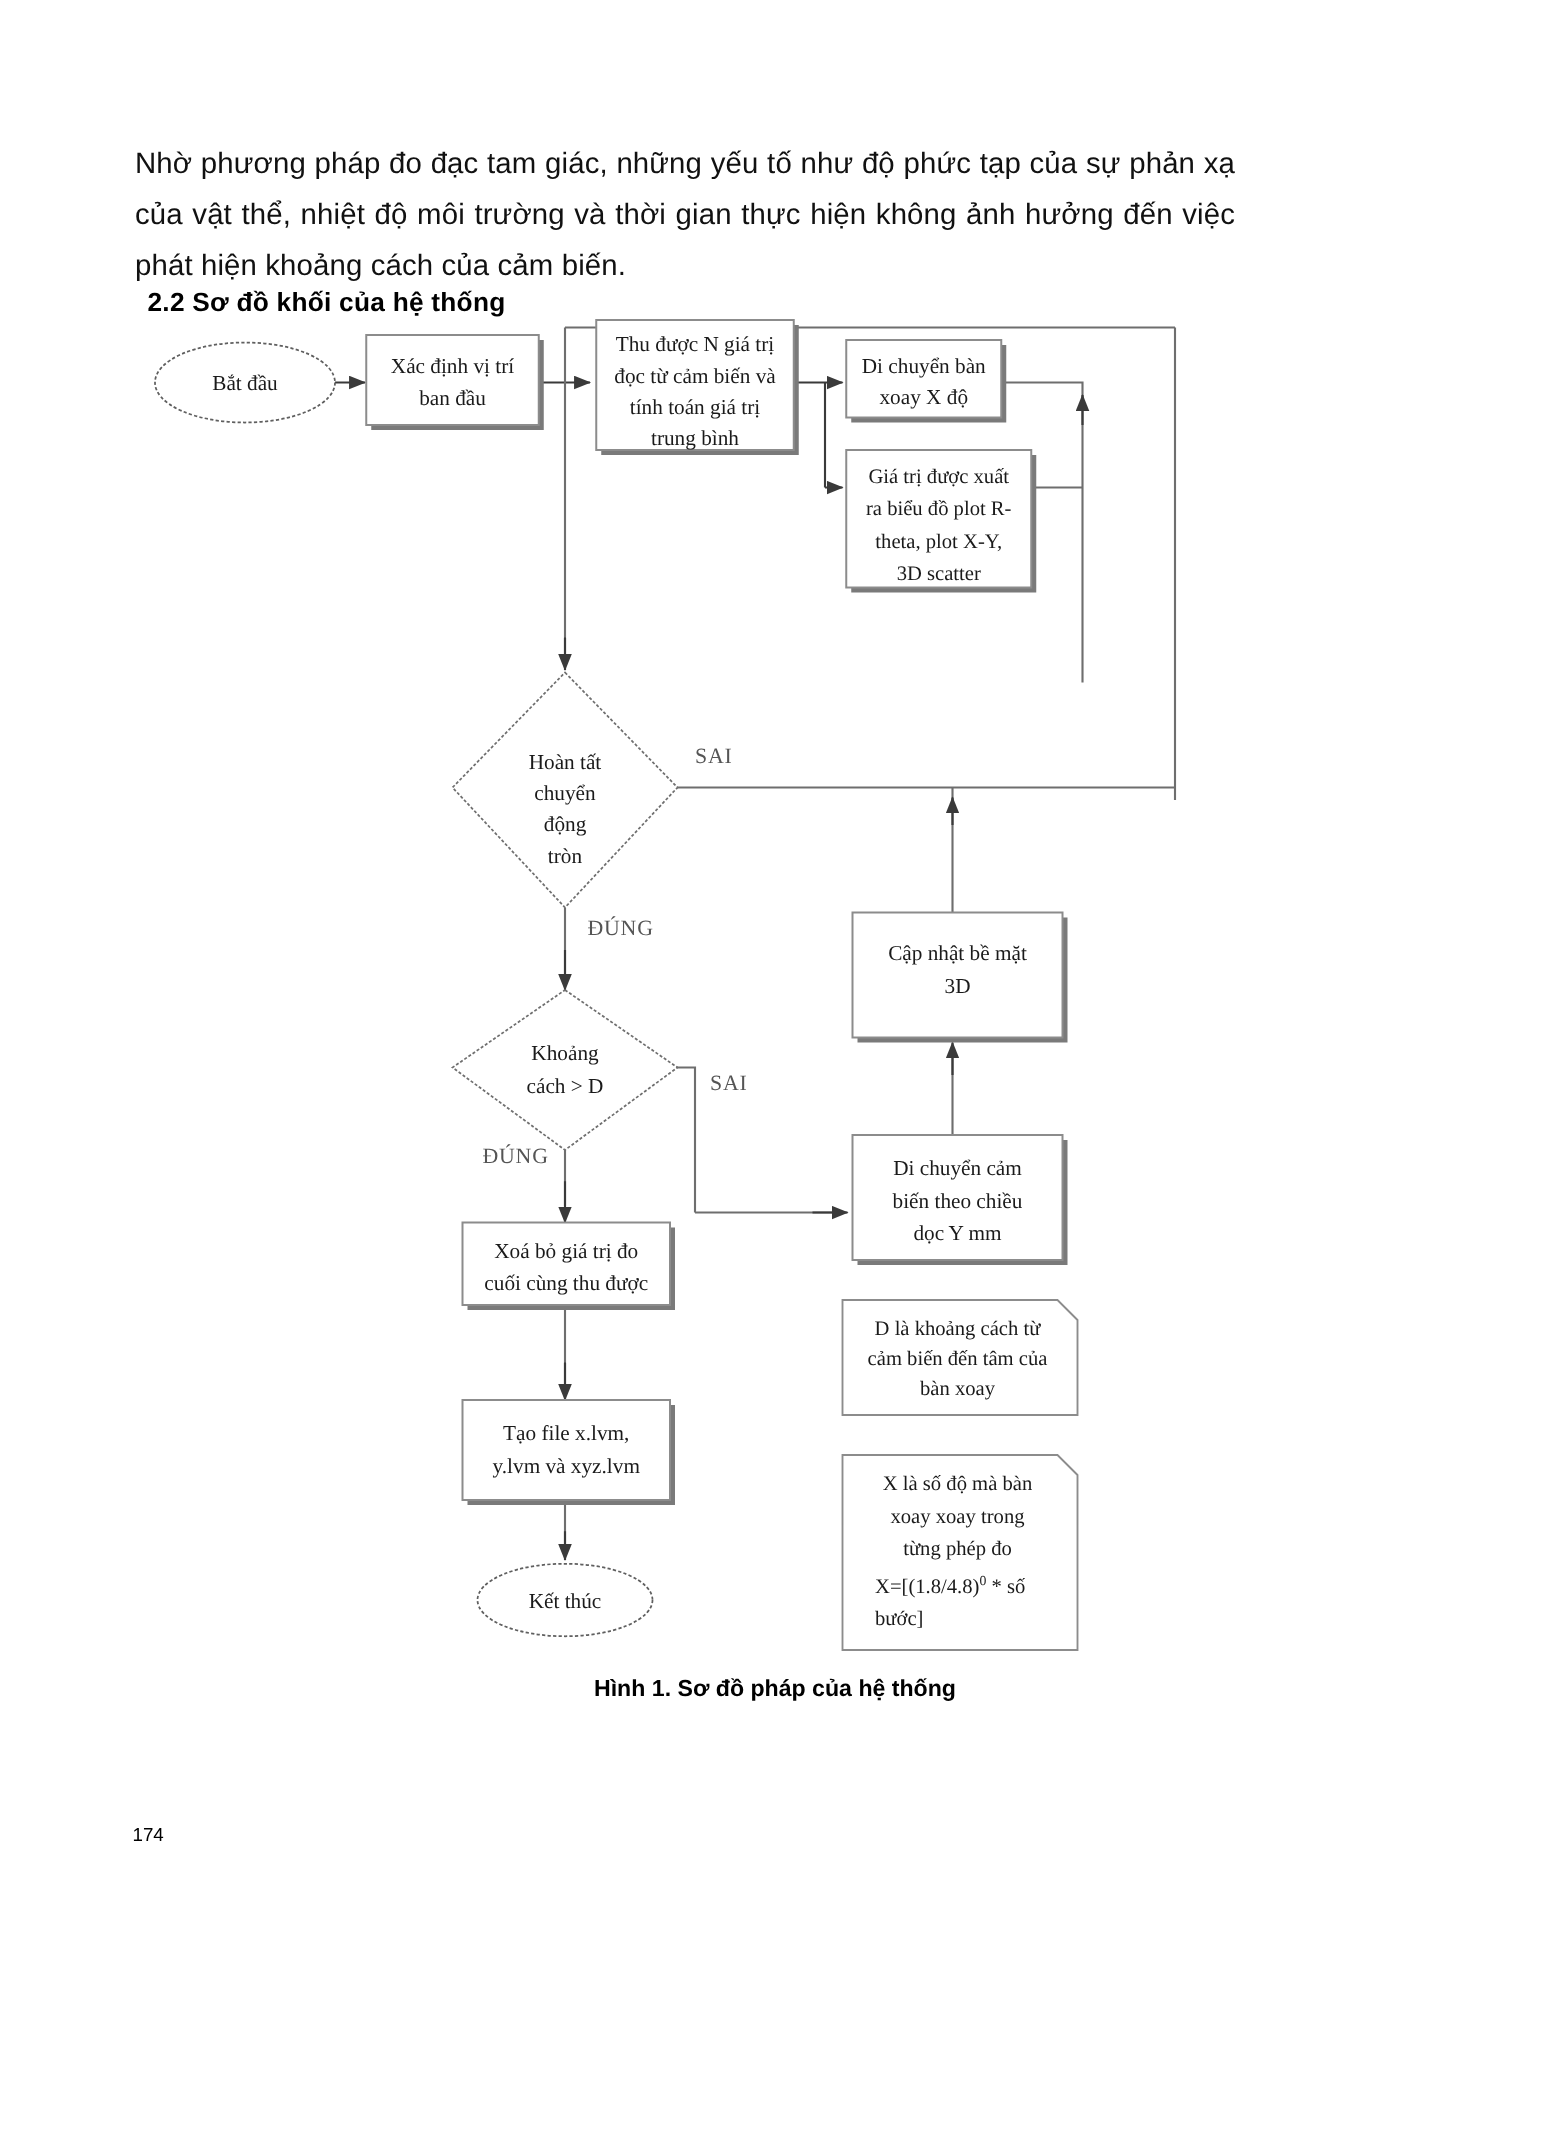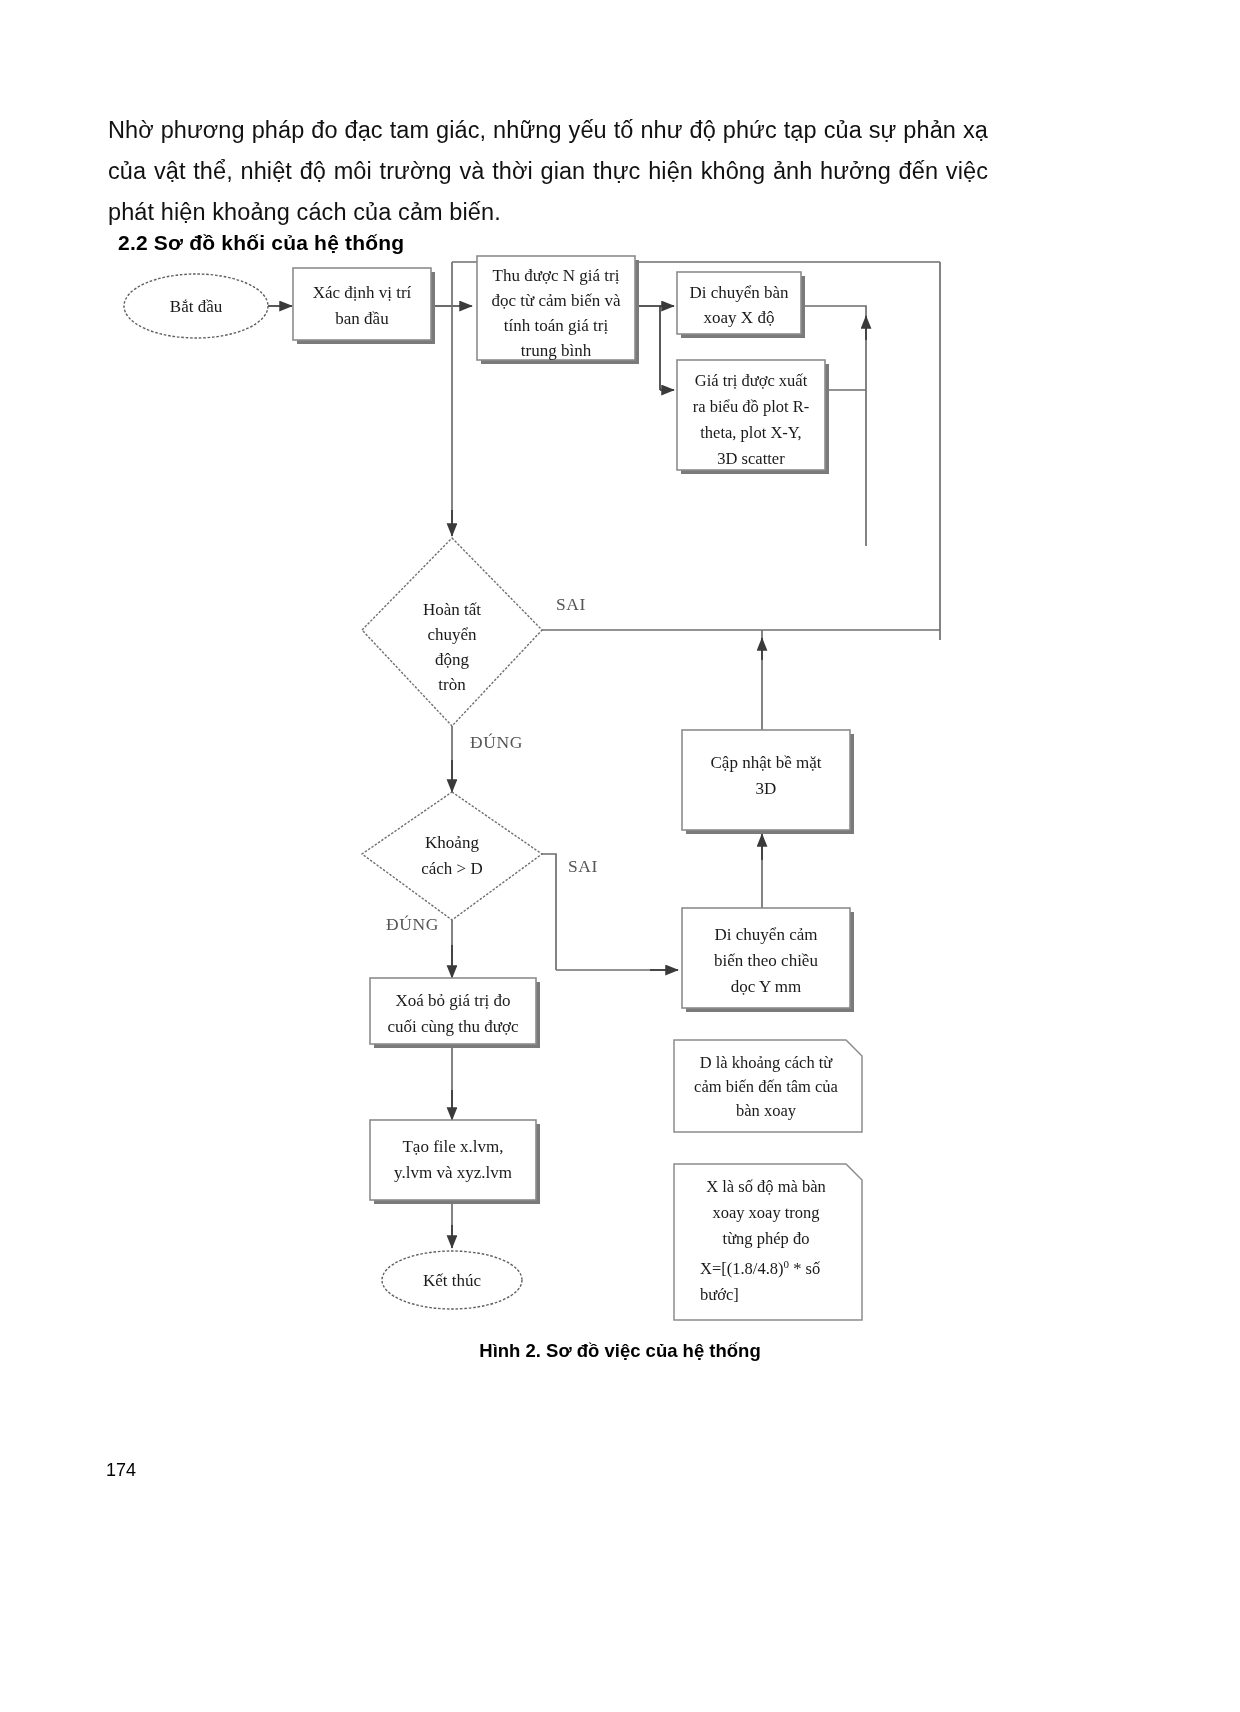--- a/index.html
+++ b/index.html
@@ -49,21 +49,21 @@
     text-align: center;
     font-size: 18.5px;
     font-weight: bold;
     color: #000;
   }
   .caption .cap-rest { font-weight: bold; }
   .pagenum {
     position: absolute;
     left: 106px;
     top: 1460px;
-    font-size: 18px;
+    font-size: 15px;
     color: #000;
   }
 
   
   .chart {
     position: absolute;
     left: 0;
     top: 240px;
     width: 1240px;
     height: 1090px;
@@ -287,19 +287,19 @@
         <text class="node-text-sm" x="766" y="978" text-anchor="middle">xoay xoay trong</text>
         <text class="node-text-sm" x="766" y="1004" text-anchor="middle">từng phép đo</text>
         <text class="node-text-sm" x="700" y="1034"><tspan>X=[(1.8/4.8)</tspan><tspan class="sup" dy="-6">0</tspan><tspan dy="6"> * số</tspan></text>
         <text class="node-text-sm" x="700" y="1060">bước]</text>
       </g>
 
     </svg>
   </div>
 
   <div class="caption">
-    <span>Hình 2.</span>
-    <span class="cap-rest">Sơ đồ việc của hệ thống</span>
+    <span>Hình 1.</span>
+    <span class="cap-rest">Sơ đồ pháp của hệ thống</span>
   </div>
 
   <div class="pagenum">174</div>
 
 </div>
 
 </body></html>

